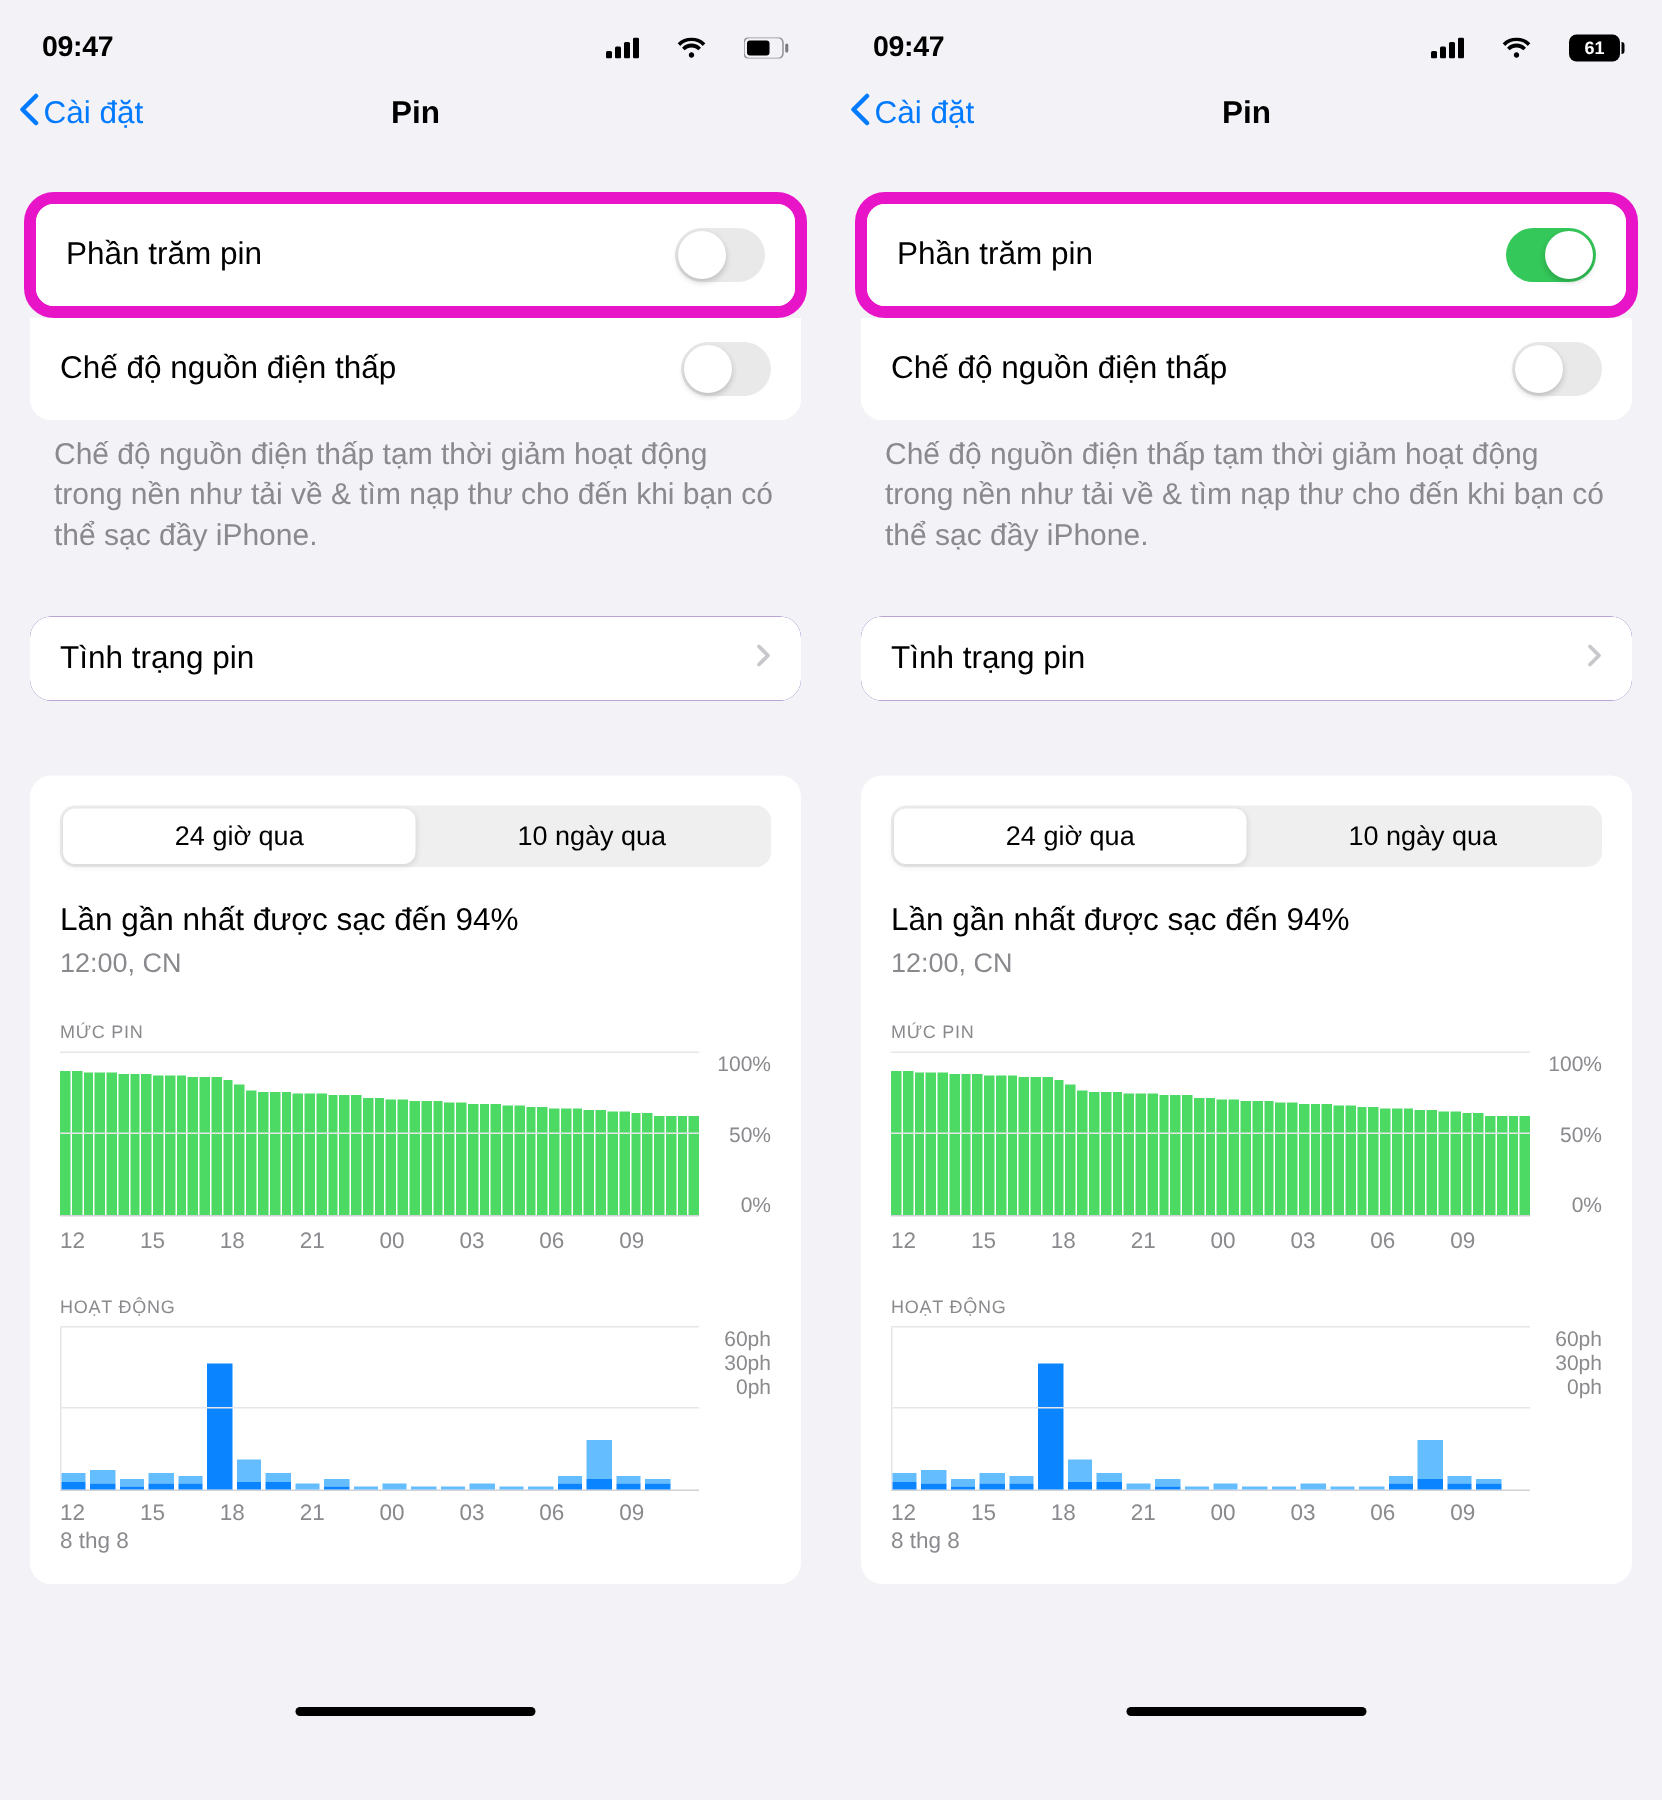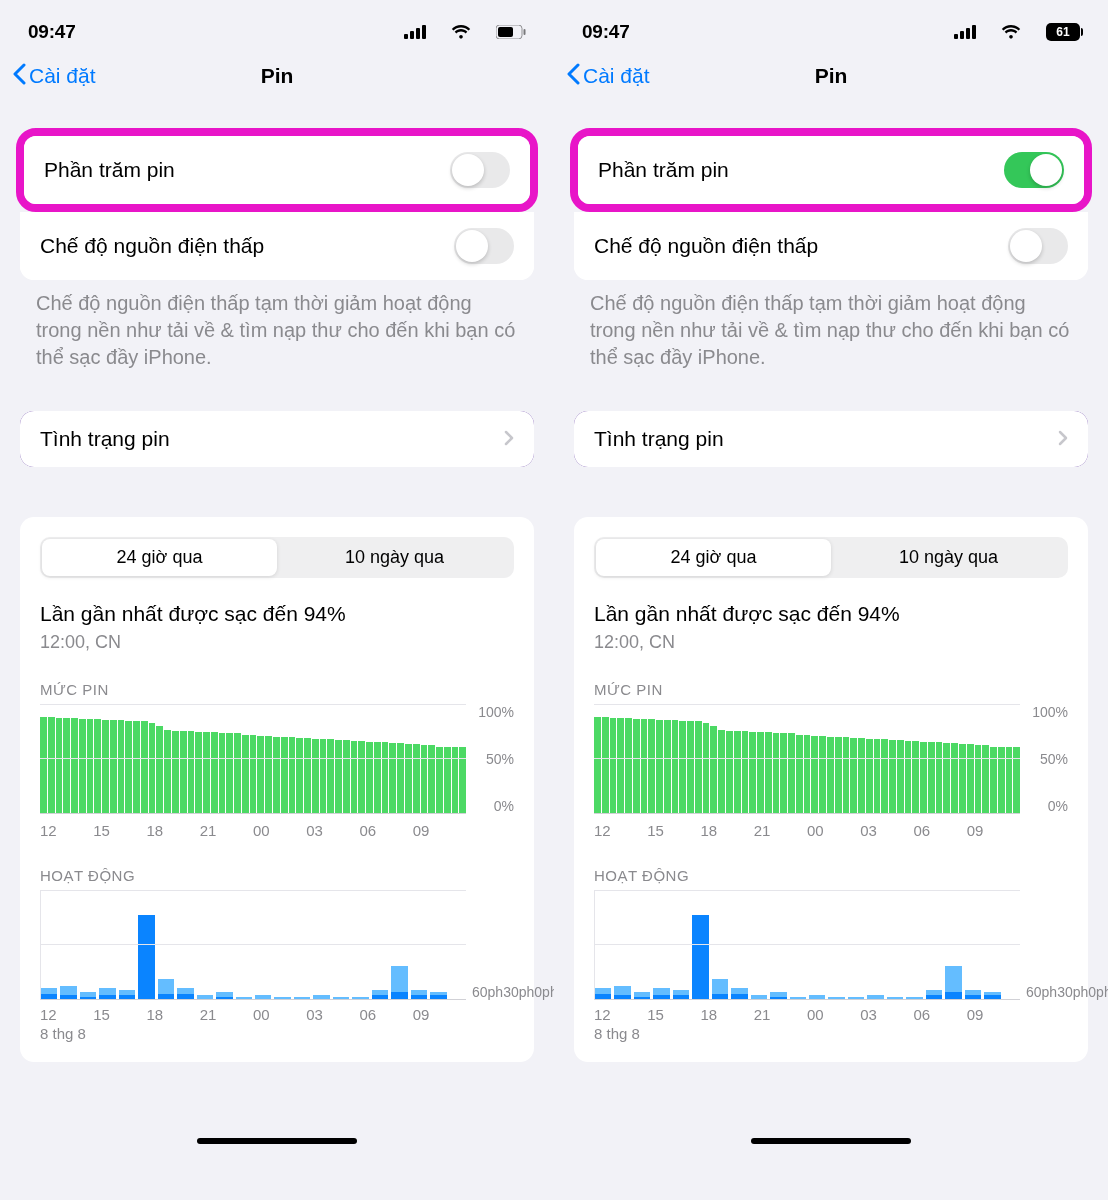--- a/index.html
+++ b/index.html
@@ -27,35 +27,35 @@
     .toggle.on .knob { left: auto; right: 2px; }
     .group-nowrap { margin: 0 20px 0; border-radius: 0 0 14px 14px; overflow: hidden; background: #fff; }
     .footer-text { font-size: 20px; color: #8a8a8e; padding: 10px 36px 0; line-height: 1.35; }
     .chevron { color: #c7c7cc; }
     .seg-container { margin: 50px 20px 0; background: #fff; border-radius: 14px; padding: 20px; }
     .seg { display: flex; background: #efeff0; border-radius: 10px; padding: 2px; }
     .seg-item { flex: 1; text-align: center; font-size: 18px; padding: 8px 0; border-radius: 8px; color: #000; }
     .seg-item.active { background: #fff; box-shadow: 0 1px 4px rgba(0,0,0,0.12); font-weight: 500; }
     .charge-title { font-size: 21px; margin-top: 24px; }
     .charge-sub { font-size: 18px; color: #8a8a8e; margin-top: 6px; }
-    .chart-lbl { font-size: 15px; color: #8a8a8e; letter-spacing: 0.5px; margin-top: 28px; text-transform: uppercase; }
+    .chart-lbl { font-size: 12px; color: #8a8a8e; letter-spacing: 0.5px; margin-top: 28px; text-transform: uppercase; }
     .bar-chart { position: relative; margin-top: 6px; height: 110px; display: flex; }
     .bar-chart .bars { flex: 1; display: flex; align-items: flex-end; gap: 1px; border-bottom: 0.5px solid #d1d1d6; position: relative; }
     .bar-chart .bars .grid { position: absolute; left: 0; right: 0; height: 0.5px; background: #e5e5ea; }
     .bar-chart .bar { flex: 1; background: #4cd964; }
     .bar-chart .ylab { width: 48px; display: flex; flex-direction: column; justify-content: space-between; align-items: flex-end; font-size: 14px; color: #8a8a8e; padding-left: 6px; }
     .xaxis { display: flex; font-size: 15px; color: #8a8a8e; margin-top: 8px; padding-right: 48px; }
     .xaxis span { flex: 1; }
     .act-chart { position: relative; margin-top: 6px; height: 110px; display: flex; }
     .act-chart .bars { flex: 1; display: flex; align-items: flex-end; gap: 3px; border-bottom: 0.5px solid #d1d1d6; position: relative; border-left: 0.5px solid #e5e5ea; }
     .act-chart .bars .grid { position: absolute; left: 0; right: 0; height: 0.5px; background: #e5e5ea; }
     .act-chart .col { flex: 1; display: flex; flex-direction: column-reverse; height: 100%; }
     .act-chart .seg-d { background: #0a84ff; width: 100%; }
     .act-chart .seg-l { background: #64bdff; width: 100%; }
-    .act-chart .ylab { width: 48px; display: flex; flex-direction: row; align-items: flex-end; font-size: 14px; color: #8a8a8e; padding-left: 6px; }
+    .act-chart .ylab { width: 48px; display: flex; flex-direction: column; align-items: flex-end; font-size: 14px; color: #8a8a8e; padding-left: 6px; }
     .xaxis2 { font-size: 15px; color: #8a8a8e; margin-top: 6px; padding-right: 48px; }
     .xaxis2 .row1 { display: flex; }
     .xaxis2 .row1 span { flex: 1; }
     .home-ind { position: absolute; bottom: 56px; left: 50%; transform: translateX(-50%); width: 160px; height: 6px; background: #000; border-radius: 3px; }
   </style>
 </head>
 <body>
 
 <div class="phone">
   <div class="status-bar">

